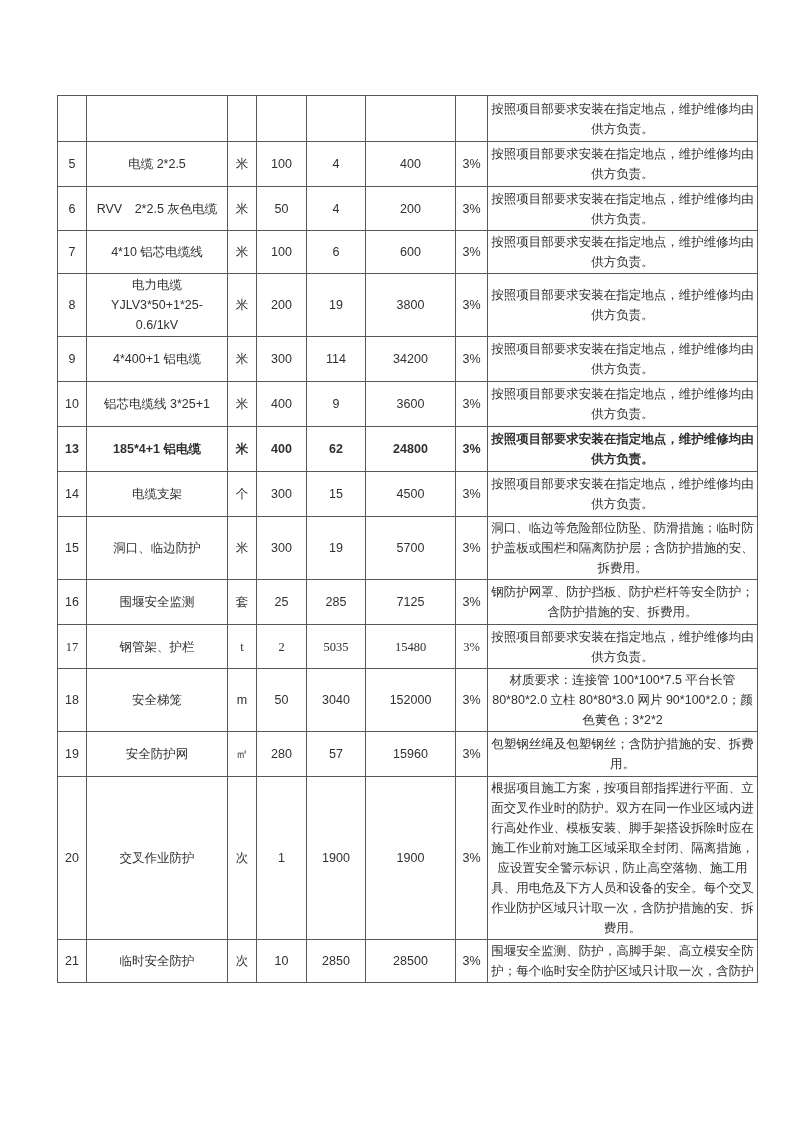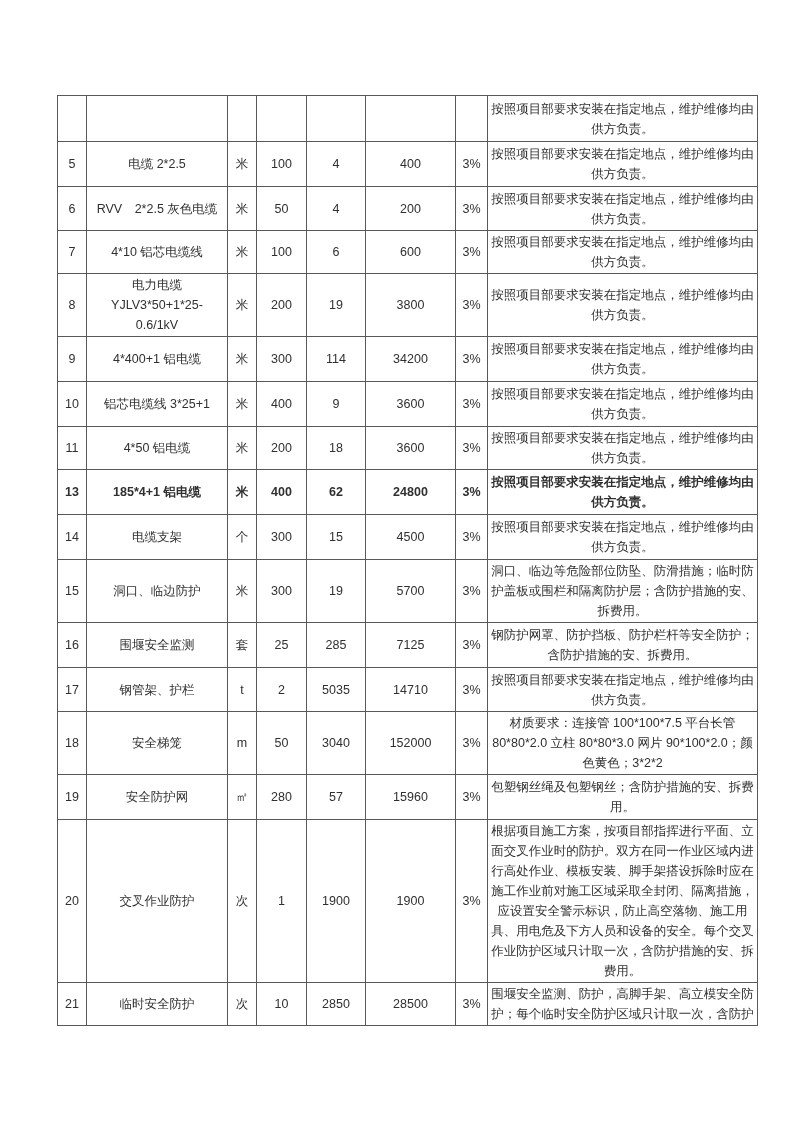--- a/index.html
+++ b/index.html
@@ -123,30 +123,20 @@
         <tr style="height: 45px;">
           <td class="col-seq">10</td>
           <td class="col-name">铝芯电缆线 3*25+1</td>
           <td class="col-unit">米</td>
           <td class="col-qty">400</td>
           <td class="col-price">9</td>
           <td class="col-amount">3600</td>
           <td class="col-rate">3%</td>
           <td class="col-remark">按照项目部要求安装在指定地点，维护维修均由供方负责。</td>
         </tr>
-        <tr style="height: 42px;">
-          <td class="col-seq">11</td>
-          <td class="col-name">4*50 铝电缆</td>
-          <td class="col-unit">米</td>
-          <td class="col-qty">200</td>
-          <td class="col-price">18</td>
-          <td class="col-amount">3600</td>
-          <td class="col-rate">3%</td>
-          <td class="col-remark">按照项目部要求安装在指定地点，维护维修均由供方负责。</td>
-        </tr>
         <tr style="height: 45px; font-weight: bold;">
           <td class="col-seq">13</td>
           <td class="col-name">185*4+1 铝电缆</td>
           <td class="col-unit">米</td>
           <td class="col-qty">400</td>
           <td class="col-price">62</td>
           <td class="col-amount">24800</td>
           <td class="col-rate">3%</td>
           <td class="col-remark">按照项目部要求安装在指定地点，维护维修均由供方负责。</td>
         </tr>
@@ -173,27 +163,27 @@
         <tr style="height: 45px;">
           <td class="col-seq">16</td>
           <td class="col-name">围堰安全监测</td>
           <td class="col-unit">套</td>
           <td class="col-qty">25</td>
           <td class="col-price">285</td>
           <td class="col-amount">7125</td>
           <td class="col-rate">3%</td>
           <td class="col-remark">钢防护网罩、防护挡板、防护栏杆等安全防护；含防护措施的安、拆费用。</td>
         </tr>
-        <tr style="height: 44px;">
+        <tr style="height: 44px; font-family: Liberation Serif, serif;">
           <td class="col-seq">17</td>
           <td class="col-name">钢管架、护栏</td>
           <td class="col-unit">t</td>
           <td class="col-qty">2</td>
           <td class="col-price">5035</td>
-          <td class="col-amount">14710</td>
+          <td class="col-amount">15480</td>
           <td class="col-rate">3%</td>
           <td class="col-remark">按照项目部要求安装在指定地点，维护维修均由供方负责。</td>
         </tr>
         <tr style="height: 56px;">
           <td class="col-seq">18</td>
           <td class="col-name">安全梯笼</td>
           <td class="col-unit">m</td>
           <td class="col-qty">50</td>
           <td class="col-price">3040</td>
           <td class="col-amount">152000</td>

